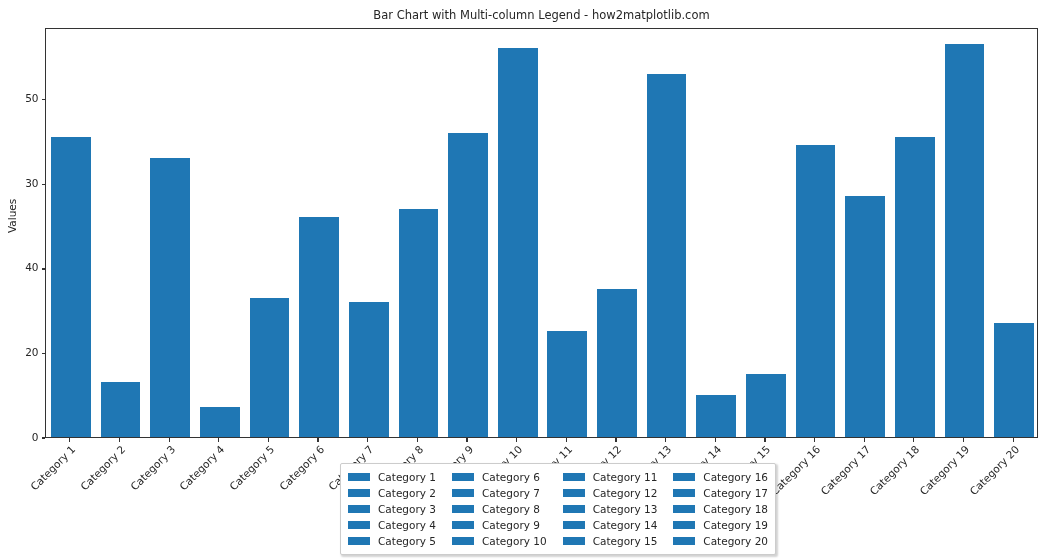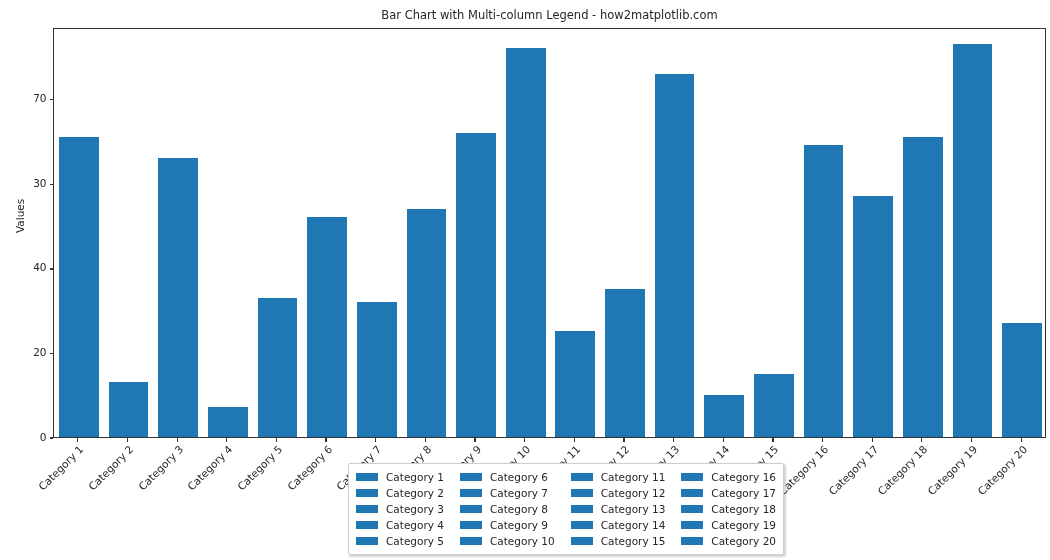--- a/index.html
+++ b/index.html
@@ -16,21 +16,20 @@
     position: relative;
   }
 
   #figure {
     position: absolute;
     left: 0;
     top: 0;
     width: 975px;
     height: 560px;
     background: #ffffff;
-    margin-left: 8px;
   }
 
   
   #chart-title {
     position: absolute;
     left: 45px;
     top: 8px;
     width: 993px;
     text-align: center;
     font-size: 11.5px;
@@ -199,21 +198,21 @@
       <div class="ytick" style="top: 268.928px;">
         <div class="tick-mark"></div>
         <div class="tick-text">40</div>
       </div>
       <div class="ytick" style="top: 184.392px;">
         <div class="tick-mark"></div>
         <div class="tick-text">30</div>
       </div>
       <div class="ytick" style="top: 99.8557px;">
         <div class="tick-mark"></div>
-        <div class="tick-text">70</div>
+        <div class="tick-text">50</div>
       </div>
     </div>
 
   <div id="plot-area">
     <div id="bars-layer">
         <div class="bar" style="left: 4.965px; width: 39.72px; height: 300.103px; bottom: 0px; background: rgb(31, 119, 180);"></div>
         <div class="bar" style="left: 54.615px; width: 39.72px; height: 54.9485px; bottom: 0px; background: rgb(31, 119, 180);"></div>
         <div class="bar" style="left: 104.265px; width: 39.72px; height: 278.969px; bottom: 0px; background: rgb(31, 119, 180);"></div>
         <div class="bar" style="left: 153.915px; width: 39.72px; height: 29.5876px; bottom: 0px; background: rgb(31, 119, 180);"></div>
         <div class="bar" style="left: 203.565px; width: 39.72px; height: 139.485px; bottom: 0px; background: rgb(31, 119, 180);"></div>

